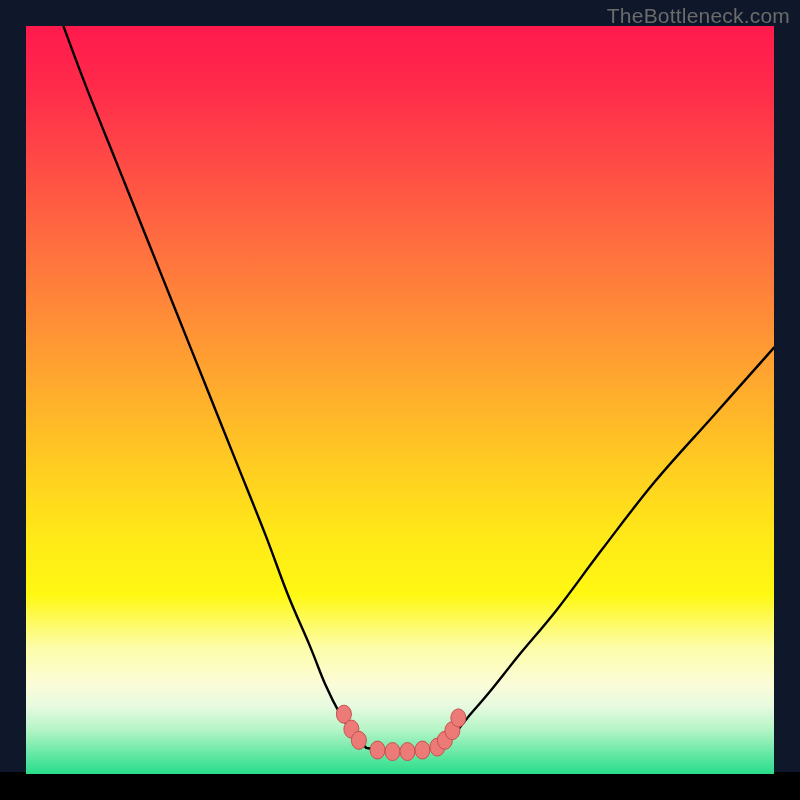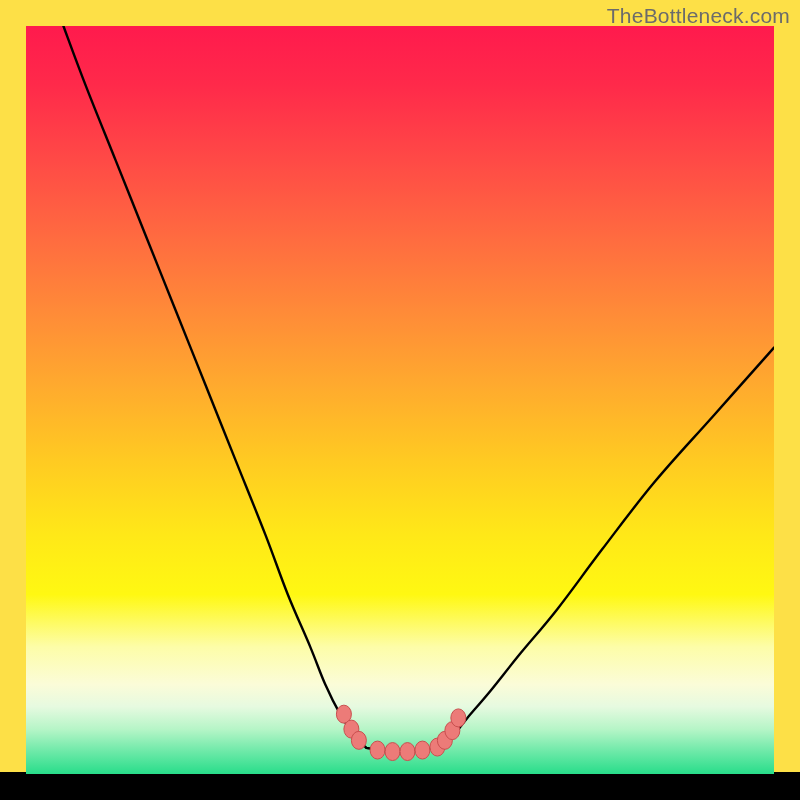--- a/index.html
+++ b/index.html
@@ -8,21 +8,21 @@
     width: 800px;
     height: 800px;
     background: #000;
     overflow: hidden;
     font-family: Arial, Helvetica, sans-serif;
   }
   .frame {
     position: relative;
     width: 800px;
     height: 772px;
-    background: #fde047;
+    background: #0f172a;
   }
   .plot-area {
     position: absolute;
     left: 26px;
     top: 26px;
     width: 748px;
     height: 748px;
     background: linear-gradient(
       to bottom,
       #ff1a4d 0%,

